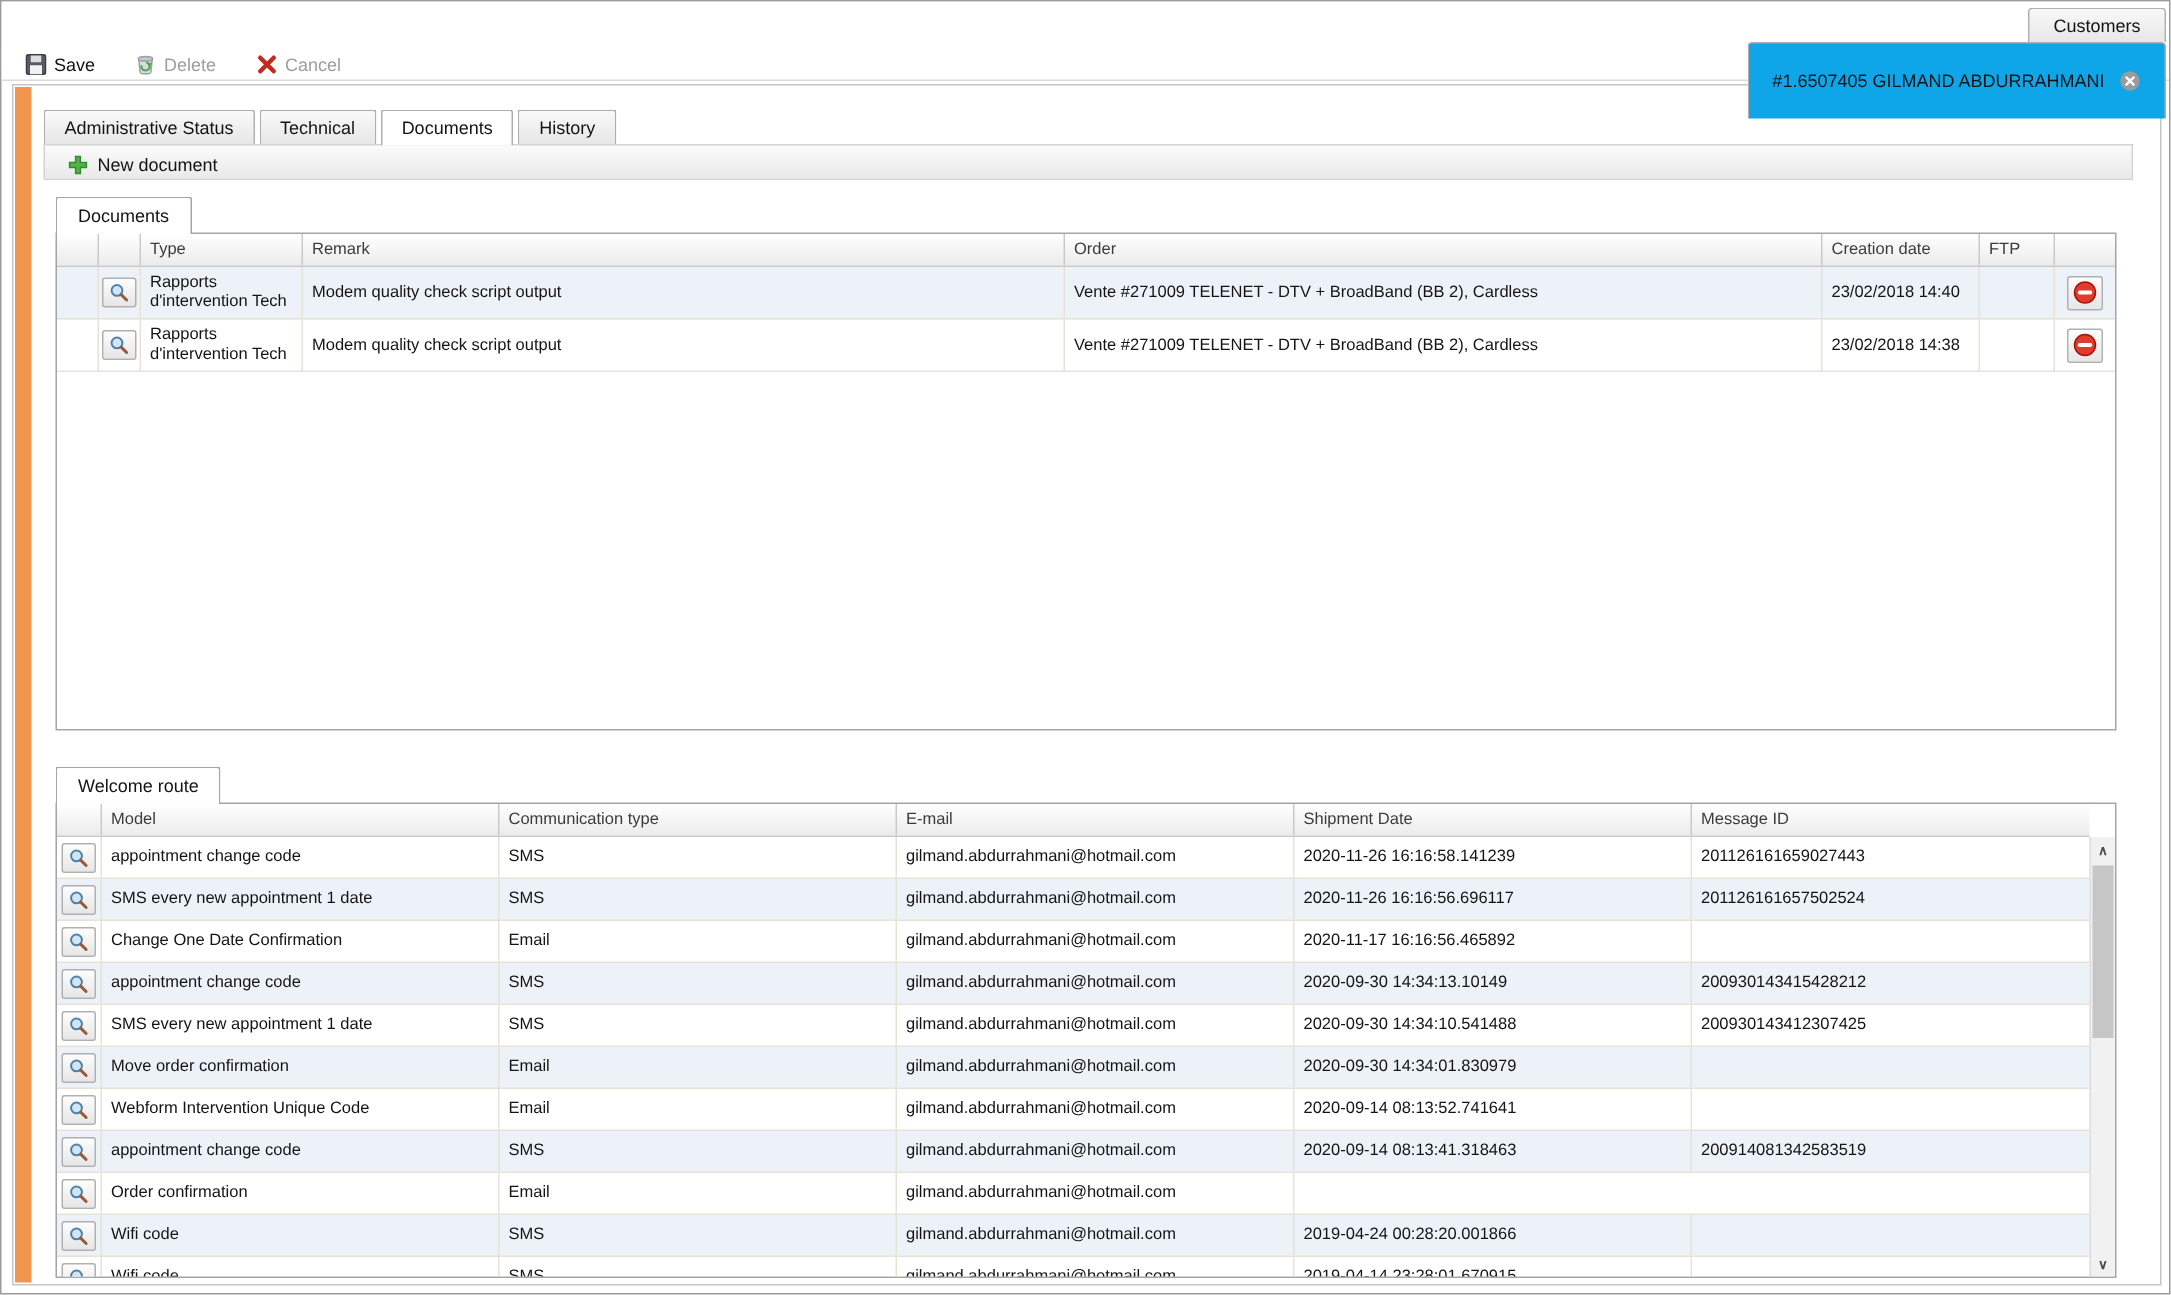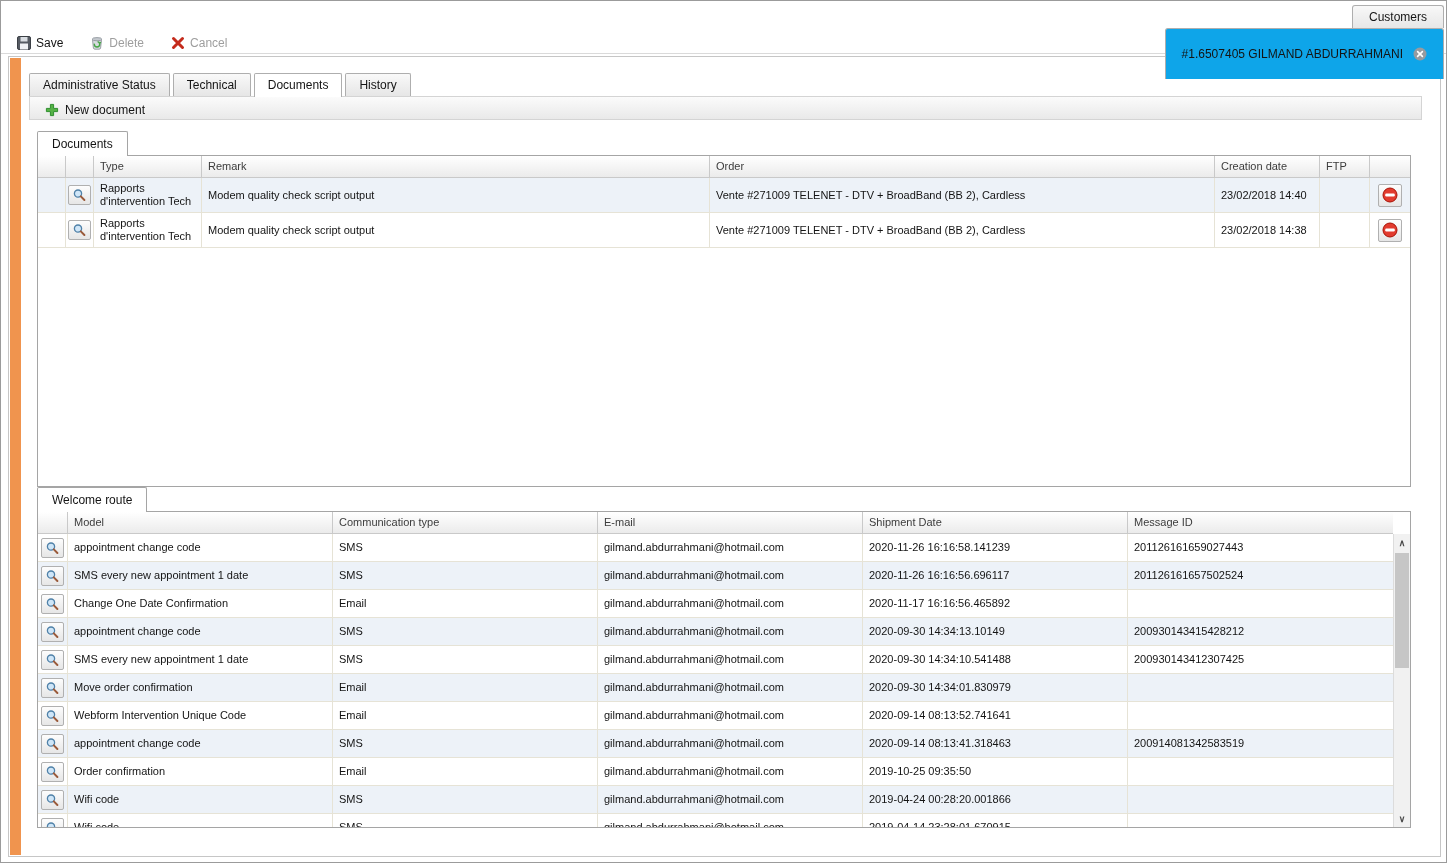--- a/index.html
+++ b/index.html
@@ -59,21 +59,21 @@
     background:linear-gradient(#fbfbfb,#e9e9e9);display:flex;align-items:flex-end;padding-left:7px;}
   .newdoc-btn{display:flex;align-items:center;gap:6px;padding:2px 8px;}
 
   .content-pad{padding-left:8px;}
 
   
   .subtab{display:inline-block;padding:5px 14px;border:1px solid #a5a5a5;border-bottom:none;
     border-radius:2px 2px 0 0;background:#fff;position:relative;z-index:2;margin-bottom:-1px;}
   .subtab-row{height:24px;}
   .mt-docs{margin-top:11px;}
-  .mt-wr{}
+  .mt-wr{margin-top:24px;}
 
   
   .tbl{border:1px solid #a5a5a5;background:#fff;position:relative;overflow:hidden;font-size:11px;}
   .doc-tbl{width:1374px;height:332px;}
   .wr-tbl{width:1374px;height:317px;}
 
   .doc-grid{display:grid;grid-template-columns:28px 28px 108px 508px 505px 105px 50px 1fr;}
   .wr-grid{display:grid;grid-template-columns:30px 265px 265px 265px 265px 1fr;}
 
   .thead{height:22px;background:linear-gradient(#ffffff,#ebebeb);border-bottom:1px solid var(--border-soft);
@@ -429,21 +429,20 @@
                     <svg width="15" height="14" viewBox="0 0 15 14">
                       <circle cx="6" cy="5.6" r="3.6" fill="#cfe6f8" stroke="#4f81a8" stroke-width="1.3"></circle>
                       <line x1="8.8" y1="8.4" x2="12.4" y2="12" stroke="#9a5a3a" stroke-width="2" stroke-linecap="round"></line>
                     </svg>
                   </span>
                 </div>
               </div>
               <div class="c">Order confirmation</div>
               <div class="c">Email</div>
               <div class="c">gilmand.abdurrahmani@hotmail.com</div>
-              <div class="c">2019-10-25 09:35:50</div>
               <div class="c"></div>
             </div>
             <div class="wr-grid trow wr-row">
               <div class="c center">
                 <div class="mini-btn">
                   <span>
                     <svg width="15" height="14" viewBox="0 0 15 14">
                       <circle cx="6" cy="5.6" r="3.6" fill="#cfe6f8" stroke="#4f81a8" stroke-width="1.3"></circle>
                       <line x1="8.8" y1="8.4" x2="12.4" y2="12" stroke="#9a5a3a" stroke-width="2" stroke-linecap="round"></line>
                     </svg>

